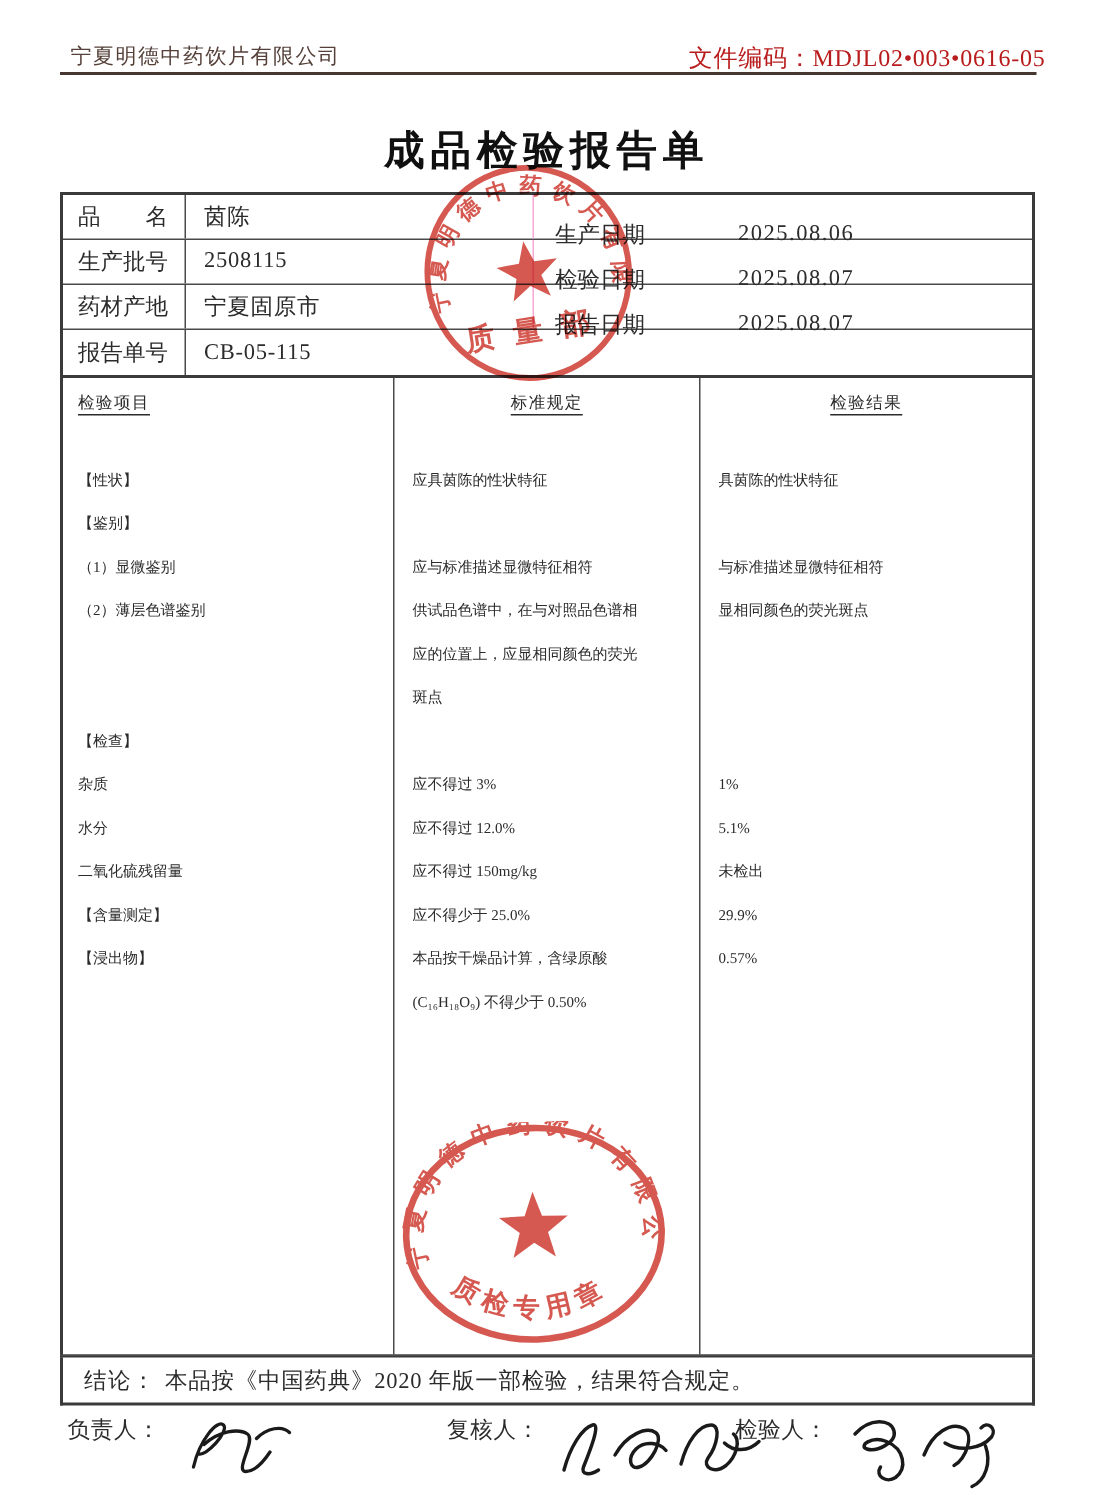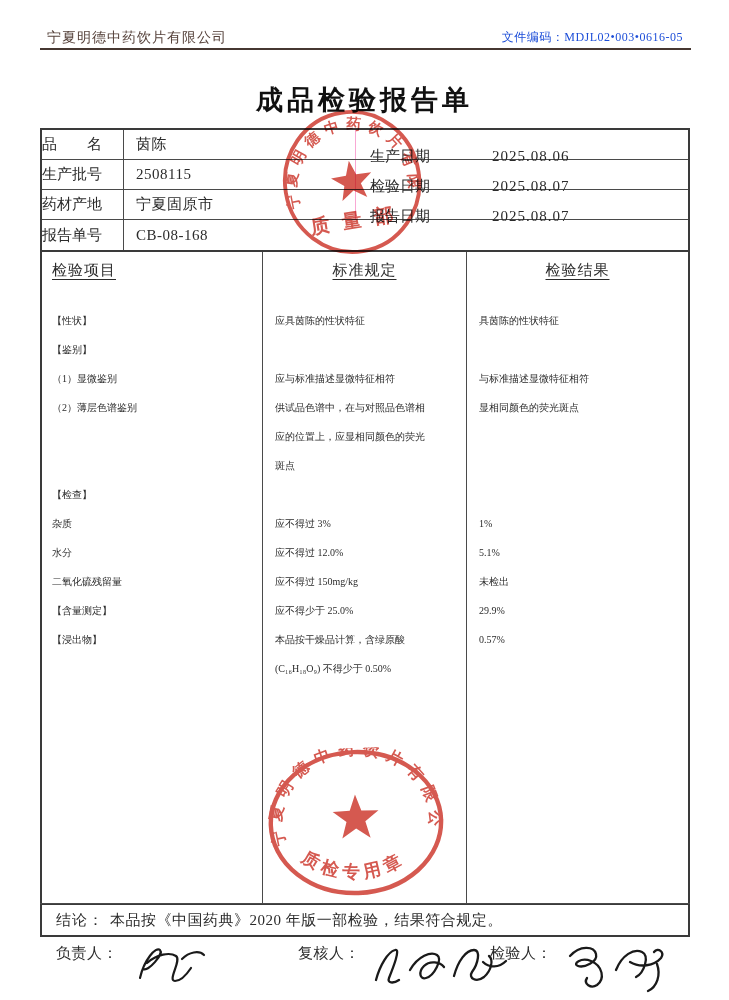--- a/index.html
+++ b/index.html
@@ -6,67 +6,67 @@
   .page{
     position:relative;
     width:729px;height:1000px;
     background:#ffffff;
     font-family:"Liberation Serif","DejaVu Serif",serif;
     color:#2b2b2b;
     overflow:hidden;
   }
   
   .hdr-left{position:absolute;left:47px;top:29px;font-size:14px;color:#55413a;letter-spacing:1px;}
-  .hdr-right{position:absolute;right:46px;top:29px;font-size:12px;color:#1d4ed8;letter-spacing:.5px;}
+  .hdr-right{position:absolute;right:32px;top:29px;font-size:16px;color:#b91c1c;letter-spacing:.5px;}
   .hdr-rule{position:absolute;left:40px;top:48px;width:651px;height:2px;background:#463731;}
   
   .doc-title{position:absolute;left:0;top:82px;width:100%;text-align:center;
     font-size:27px;font-weight:bold;color:#101010;letter-spacing:4px;}
   
   .info-table{position:absolute;left:40px;top:128px;width:650px;height:124px;
     box-sizing:border-box;border:2px solid #3a3a3a;font-size:15px;}
   .info-row{display:flex;height:30px;border-bottom:1px solid #4a4a4a;box-sizing:border-box;}
   .info-row:last-child{border-bottom:none;}
   .i-label{width:82px;box-sizing:border-box;border-right:1px solid #4a4a4a;
-    display:flex;align-items:center;}
+    display:flex;align-items:center;padding-left:10px;}
   .i-value{width:232px;box-sizing:border-box;border-right:1px solid #f9a8d4;
     display:flex;align-items:center;padding-left:12px;letter-spacing:.5px;}
   .i-right{flex:1;display:flex;align-items:center;padding-left:14px;margin-top:24px;}
   .i-date-label{width:96px;}
   .i-date-value{margin-left:26px;letter-spacing:1px;}
   .i-rest{flex:1;display:flex;align-items:center;padding-left:12px;letter-spacing:.5px;border-right:none;}
   
   .main-table{position:absolute;left:40px;top:252px;width:650px;height:653px;
     box-sizing:border-box;border:2px solid #3a3a3a;border-top:none;display:flex;}
   .mt-col{box-sizing:border-box;height:100%;}
   .mt-col.c1{width:220px;}
   .mt-col.c2{width:204px;border-left:1px solid #4a4a4a;}
   .mt-col.c3{flex:1;border-left:1px solid #4a4a4a;}
-  .mt-head{height:42px;box-sizing:border-box;padding-top:9px;font-size:15px;
+  .mt-head{height:42px;box-sizing:border-box;padding-top:9px;font-size:11px;
     text-decoration:underline;text-underline-offset:4px;letter-spacing:1px;}
   .c1 .mt-head{text-align:left;padding-left:10px;}
   .c2 .mt-head,.c3 .mt-head{text-align:center;}
   .mt-body{padding-top:12px;font-size:10px;}
   .c1 .mt-body{padding-left:10px;}
   .c2 .mt-body{padding-left:12px;padding-right:6px;}
   .c3 .mt-body{padding-left:12px;padding-right:0;}
   .t-line{min-height:29px;line-height:29px;white-space:nowrap;}
   
   .conclusion-row{position:absolute;left:40px;top:905px;width:650px;height:32px;
     box-sizing:border-box;border:2px solid #3a3a3a;border-top:none;
     display:flex;align-items:center;font-size:15px;}
   .conclusion-row .c-label{font-weight:normal;margin-left:14px;letter-spacing:1px;}
   .conclusion-row .c-text{margin-left:6px;letter-spacing:.5px;}
   
   .conclusion-sep{position:absolute;left:40px;top:903px;width:650px;height:1px;background:#4a4a4a;}
   
   .sig-group{position:absolute;top:938px;display:flex;align-items:flex-start;}
   .sig-label{font-size:15px;padding-top:6px;letter-spacing:.5px;}
   .sig-scribble{margin-left:8px;}
-  .sg1{left:56px;} .sg2{left:298px;} .sg3{left:490px;}
+  .sg1{left:45px;} .sg2{left:298px;} .sg3{left:490px;}
   
   .stamp{position:absolute;z-index:5;mix-blend-mode:multiply;opacity:.88;}
   .stamp-top{left:279px;top:106px;transform:rotate(-9deg);}
   .stamp-bottom{left:263px;top:748px;transform:rotate(-2deg);}
 </style>
 </head>
 <body>
 
 <div class="page">
 
@@ -96,21 +96,21 @@
     <div class="info-row">
       <div class="i-label">药材产地</div>
       <div class="i-value">宁夏固原市</div>
       <div class="i-right">
         <span class="i-date-label">报告日期</span>
         <span class="i-date-value">2025.08.07</span>
       </div>
     </div>
     <div class="info-row">
       <div class="i-label">报告单号</div>
-      <div class="i-rest">CB-08-168</div>
+      <div class="i-rest">CB-05-115</div>
     </div>
   </div>
 
   <div class="main-table">
     <div class="mt-col c1">
       <div class="mt-head">检验项目</div>
       <div class="mt-body">
           <div class="t-line">【性状】</div>
           <div class="t-line">【鉴别】</div>
           <div class="t-line">（1）显微鉴别</div>

